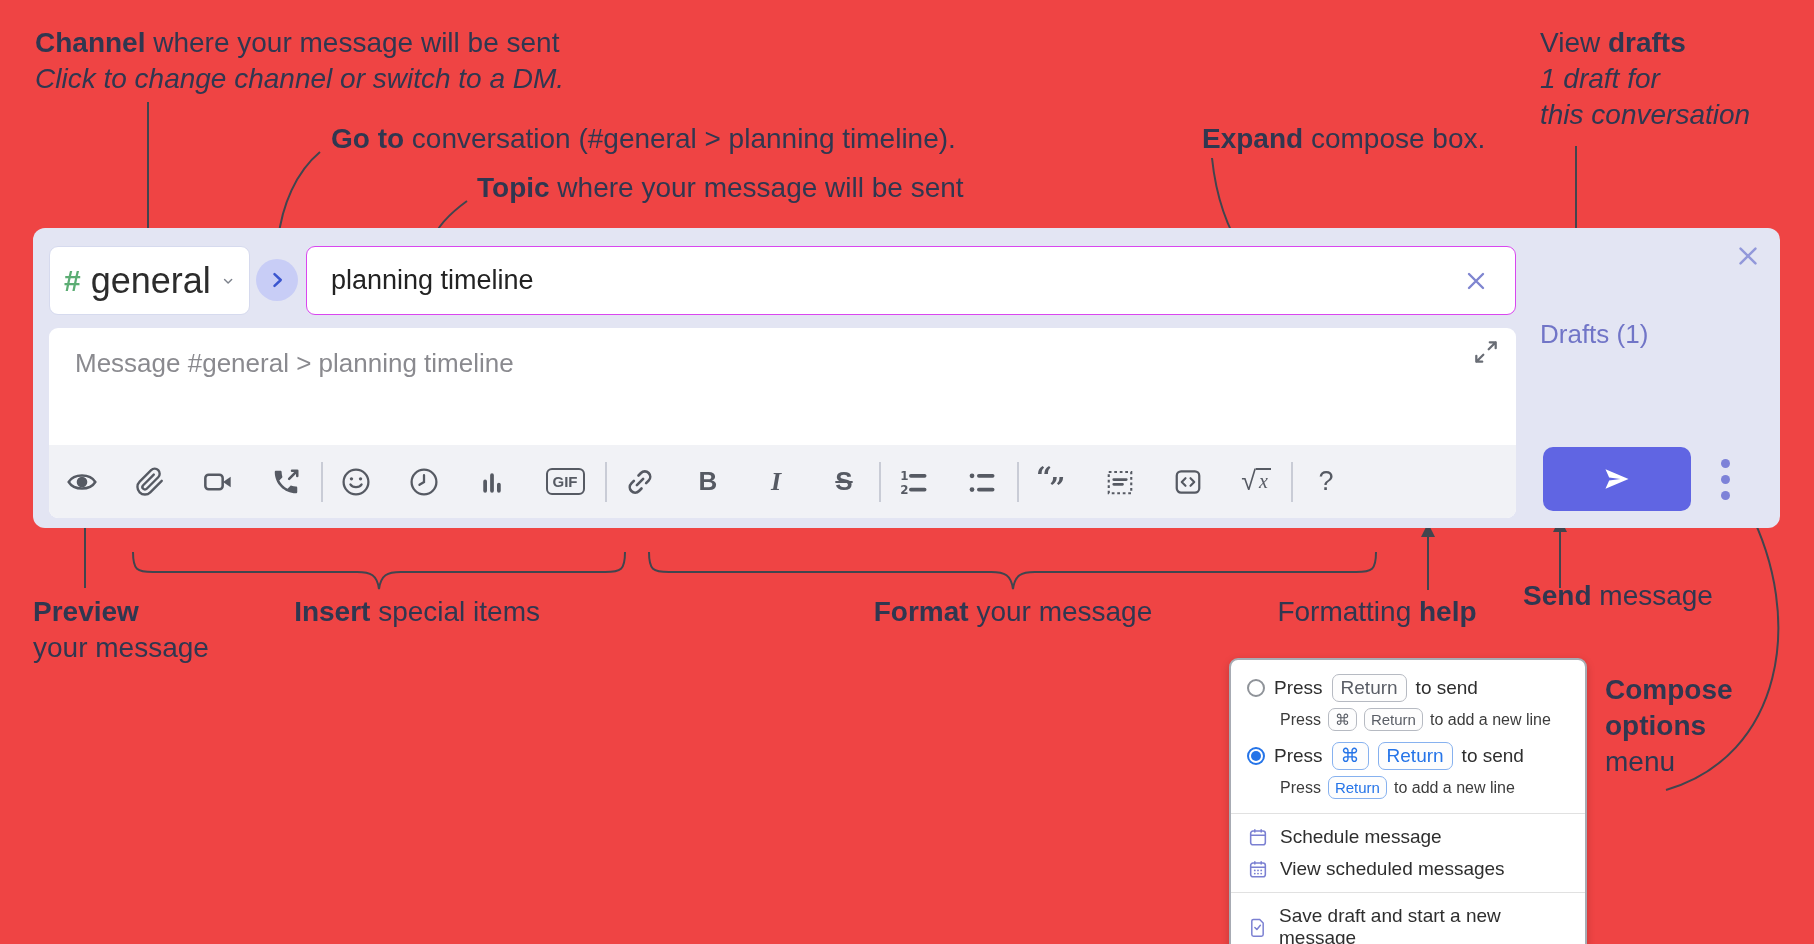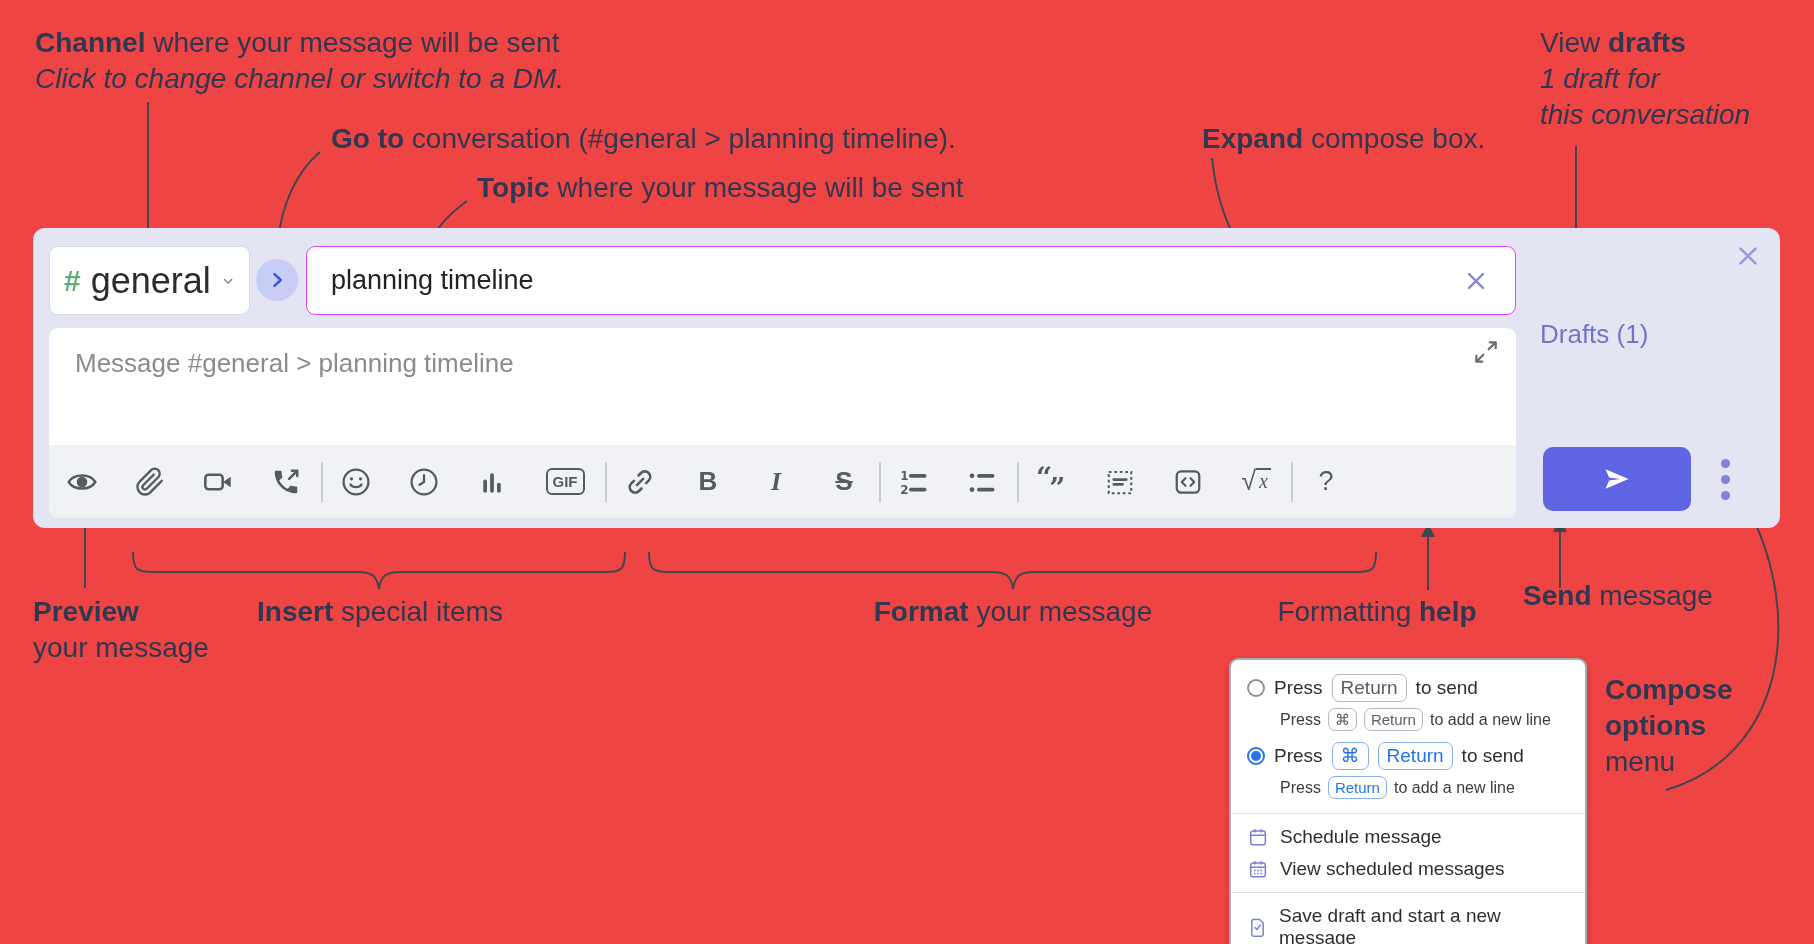--- a/index.html
+++ b/index.html
@@ -291,21 +291,21 @@
       <span class="dot"></span>
       <span class="dot"></span>
       <span class="dot"></span>
     </button>
   </div>
 
   <div class="ann" style="left:33px;top:594px;">
     <div><b>Preview</b></div>
     <div>your message</div>
   </div>
-  <div class="ann center" style="left:220px;top:594px;width:320px;">
+  <div class="ann center" style="left:220px;top:594px;width:320px;text-align:right;">
     <b>Insert</b><span> special items</span>
   </div>
   <div class="ann center" style="left:853px;top:594px;width:320px;">
     <b>Format</b><span> your message</span>
   </div>
   <div class="ann center" style="left:1217px;top:594px;width:320px;">
     <span>Formatting </span><b>help</b>
   </div>
   <div class="ann center" style="left:1498px;top:566px;width:240px;margin-top:12px;">
     <b>Send</b><span> message</span>

